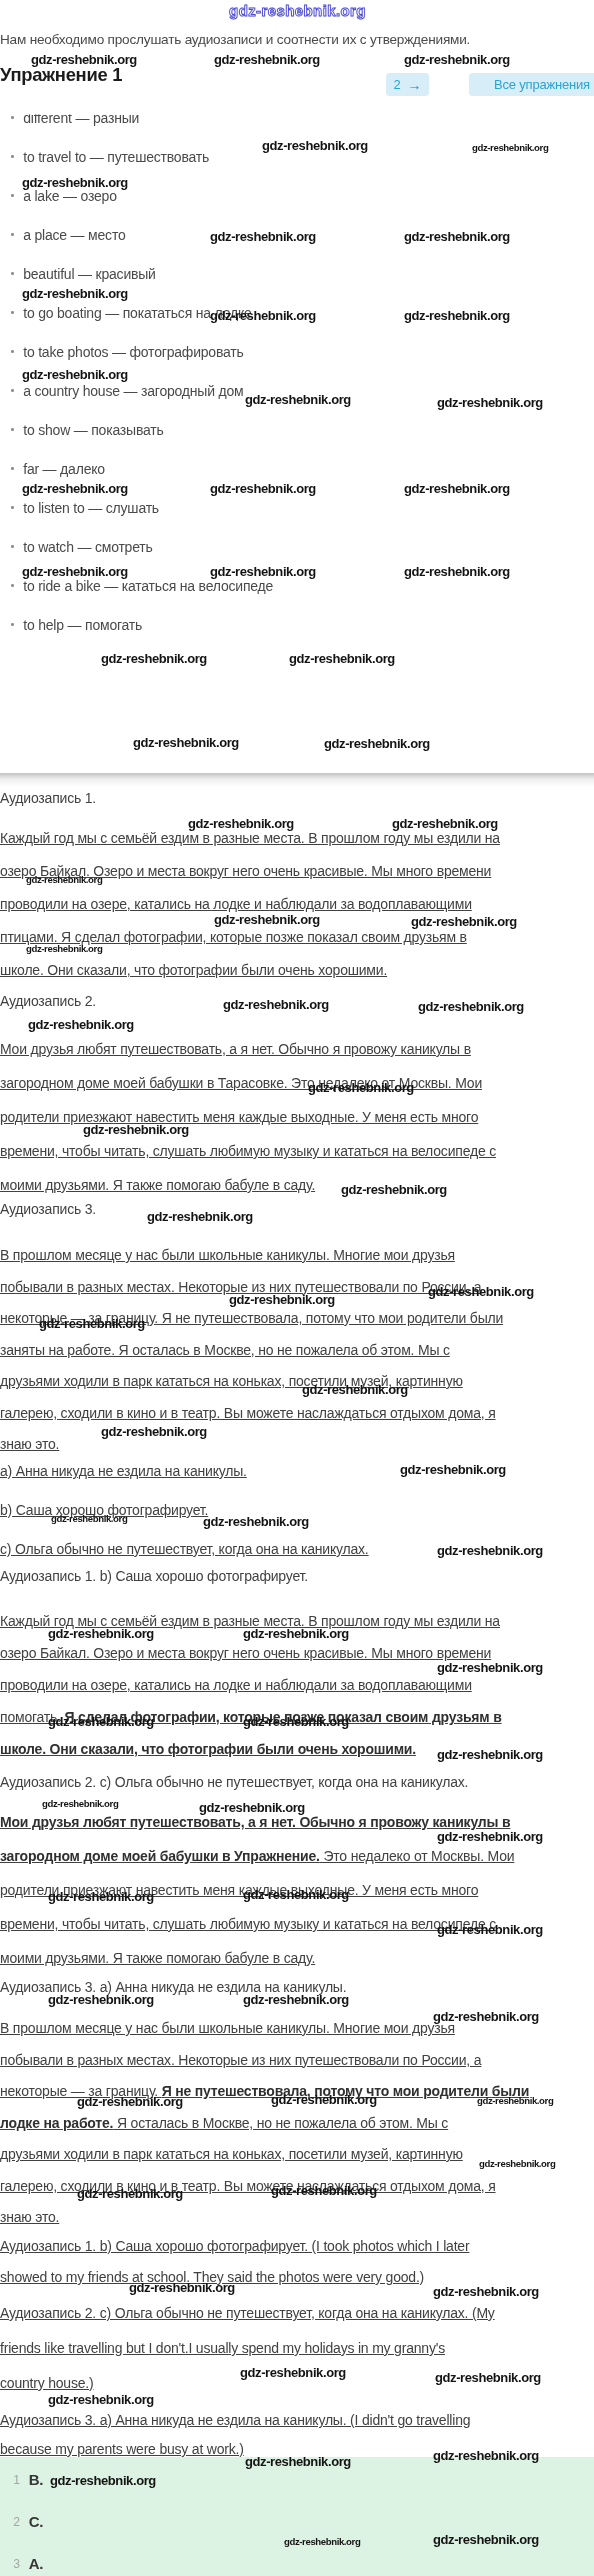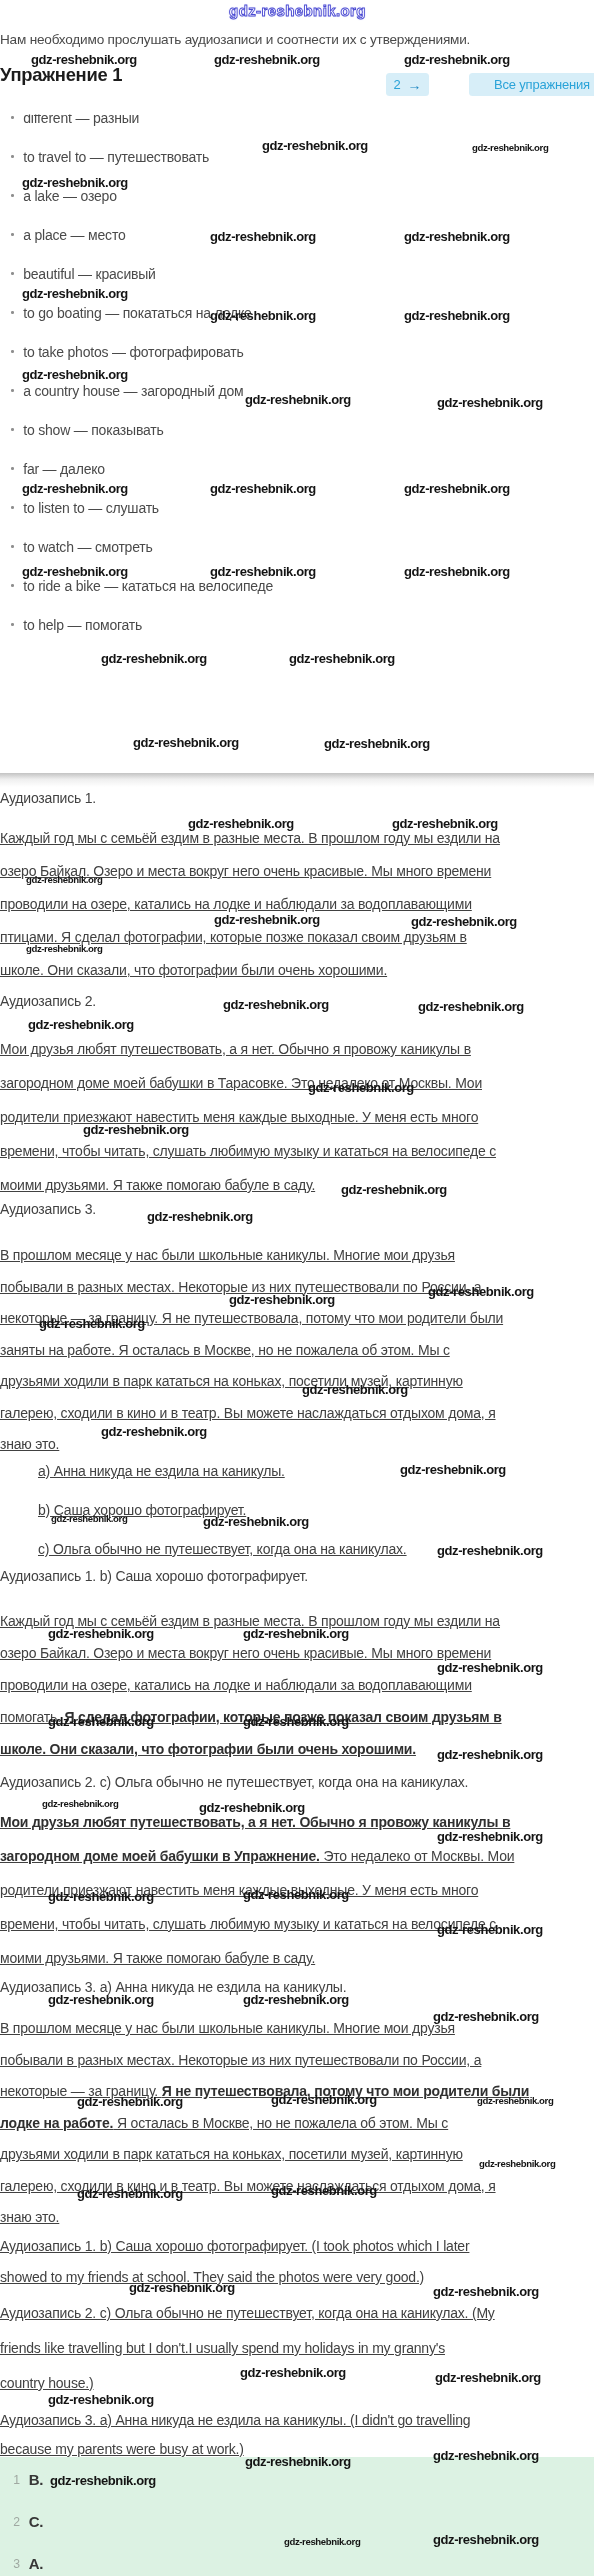--- a/index.html
+++ b/index.html
@@ -39,21 +39,21 @@
   .sec-title{position:absolute;left:0;font-size:14px;color:#424242;letter-spacing:-0.2px;white-space:nowrap;}
   .para{position:absolute;left:0;width:100%;font-size:14px;color:#414141;letter-spacing:-0.2px;}
   .para .line{white-space:nowrap;text-decoration:underline;}
   .lh33 .line{line-height:29px;}
   .lh35 .line{line-height:31px;}
   .lh36 .line{line-height:31.5px;}
   .lh37 .line{line-height:32px;}
   .lh38 .line{line-height:33px;}
   .lh39 .line{line-height:34px;}
   .lh40 .line{line-height:35px;}
-  .lh45 .line{line-height:39px;padding-left:38px;}
+  .lh45 .line{line-height:39px;}
   .b{font-weight:700;color:#303030;}
   
   #result{position:absolute;top:2457px;left:0;width:100%;height:119px;
       background:#dcf2e3;z-index:1;}
   .rrow{position:absolute;left:0;height:21px;display:flex;align-items:center;}
   .rnum{width:15.7px;margin-left:8.7px;color:#9fa8a1;font-size:12.2px;text-align:center;flex:none;}
   .rletter{margin-left:4.4px;color:#363636;font-size:15px;font-weight:700;letter-spacing:-0.4px;}
 </style>
 </head>
 <body>

